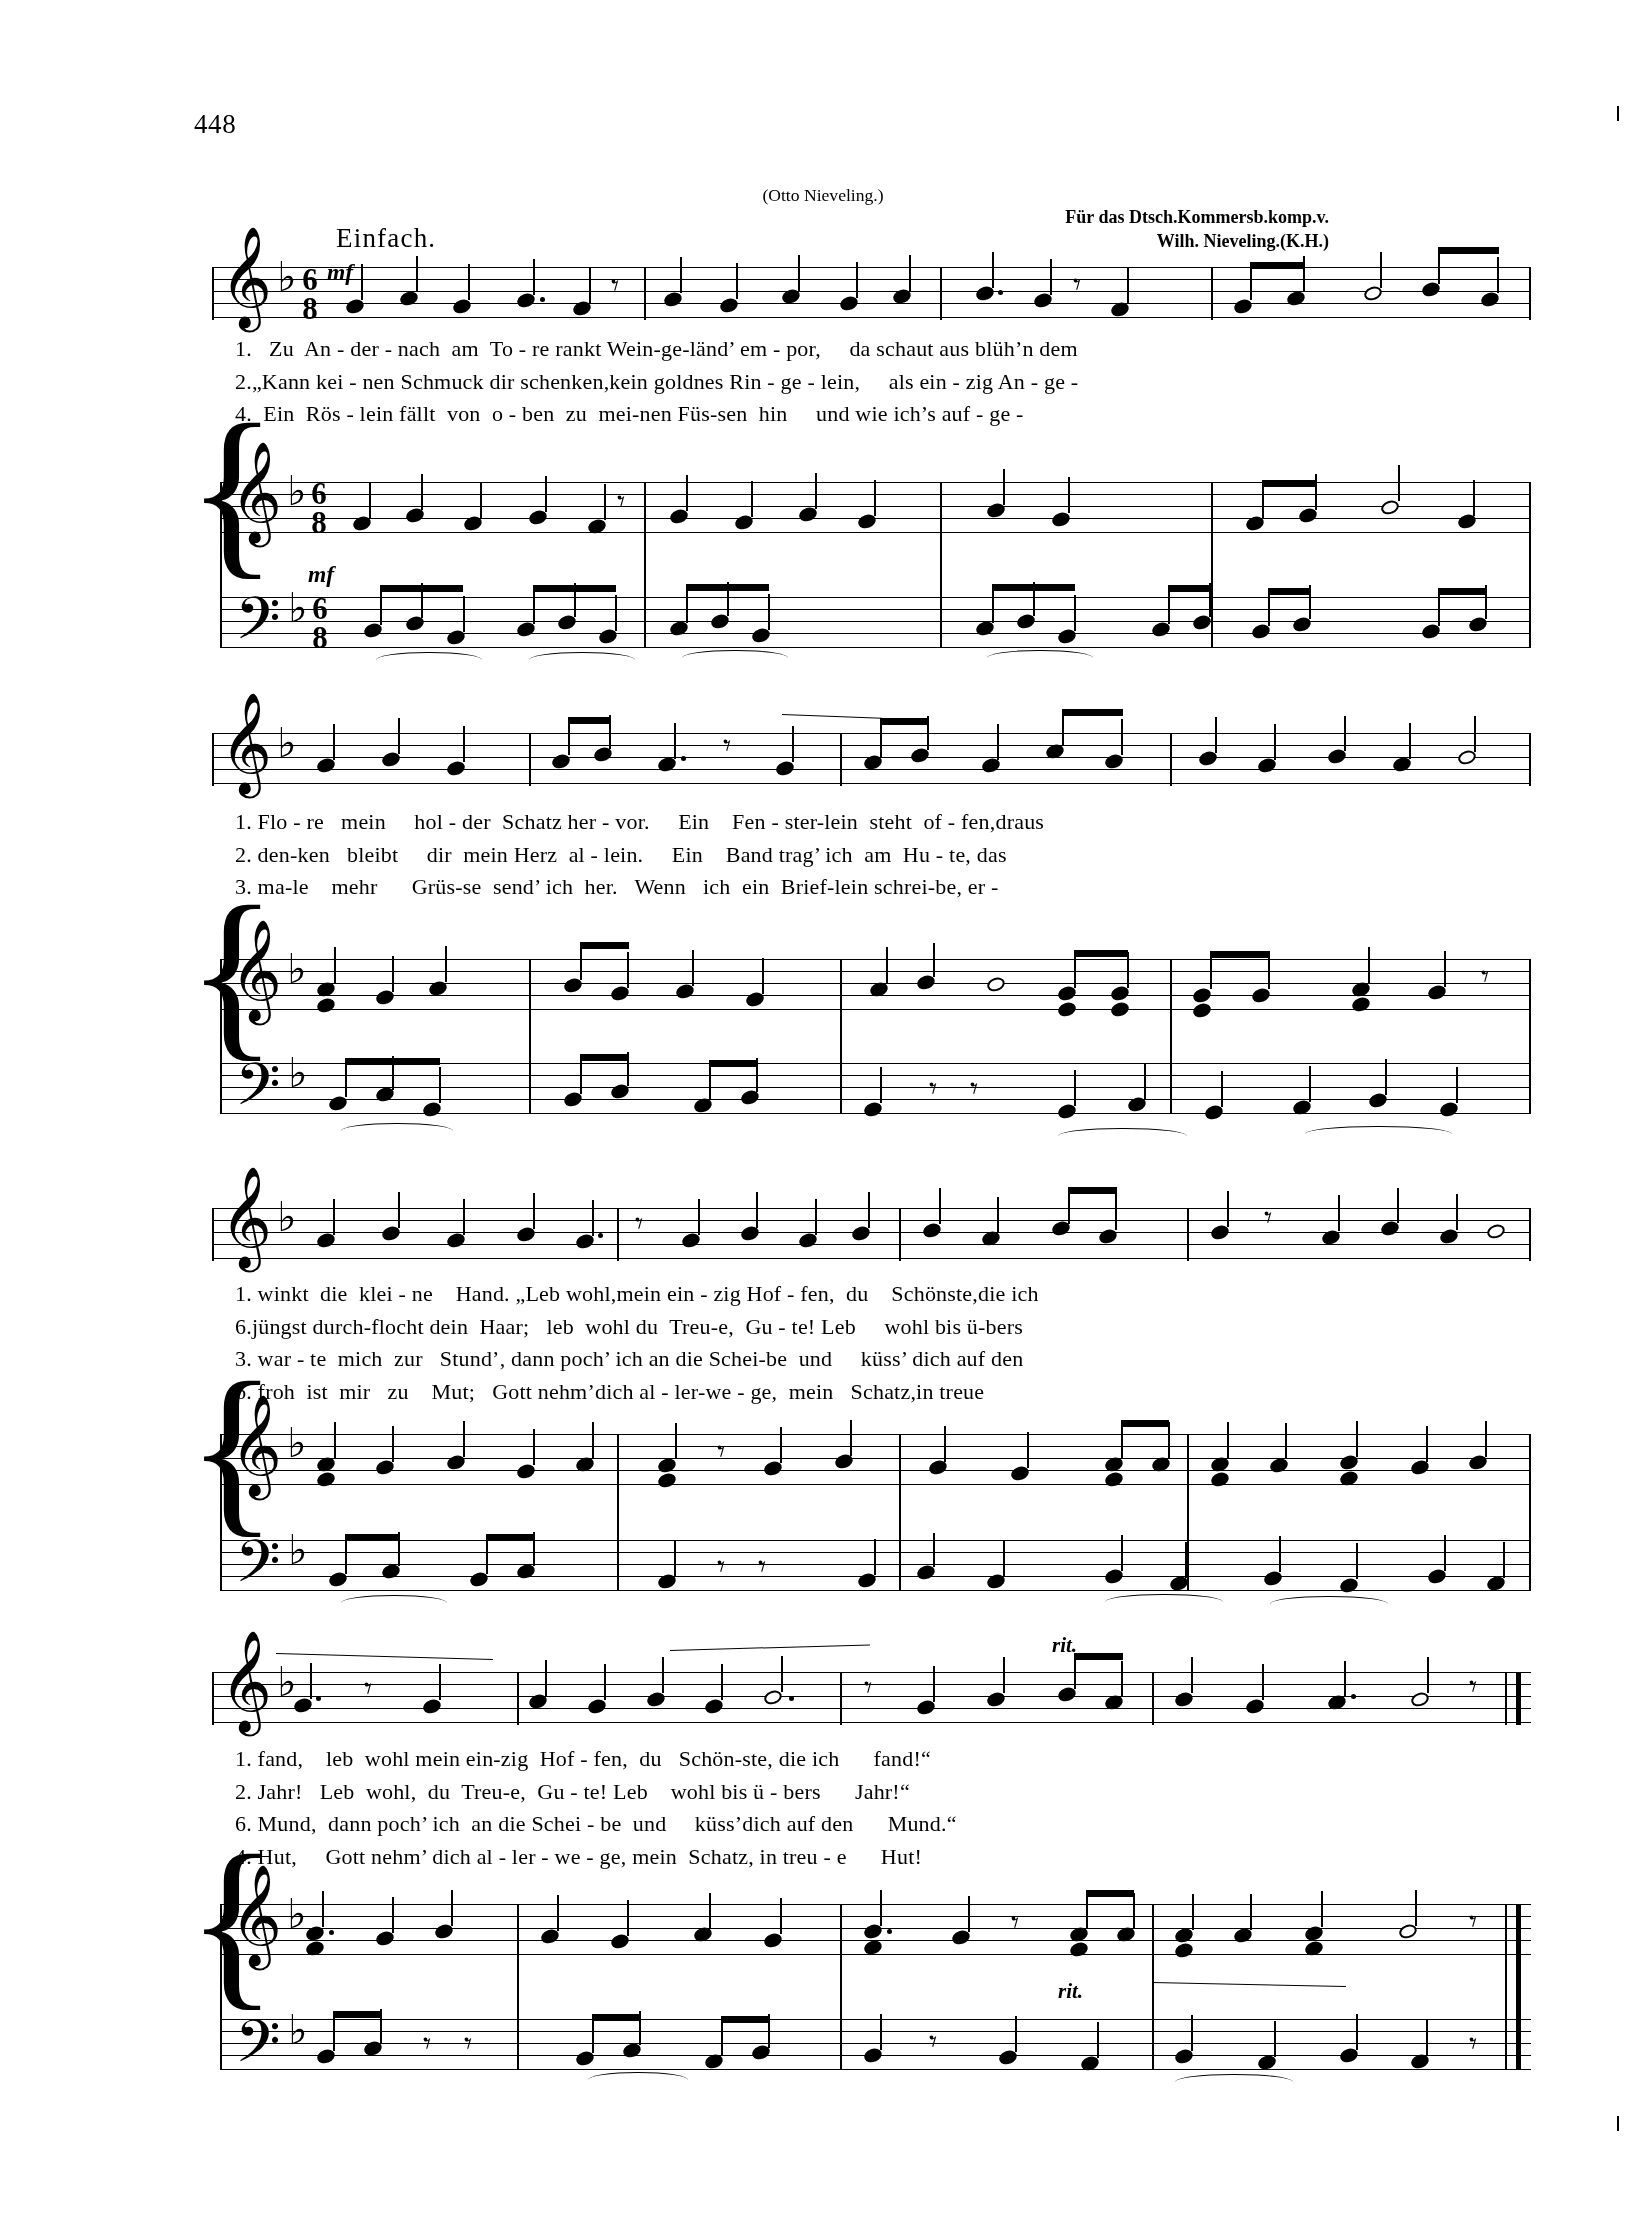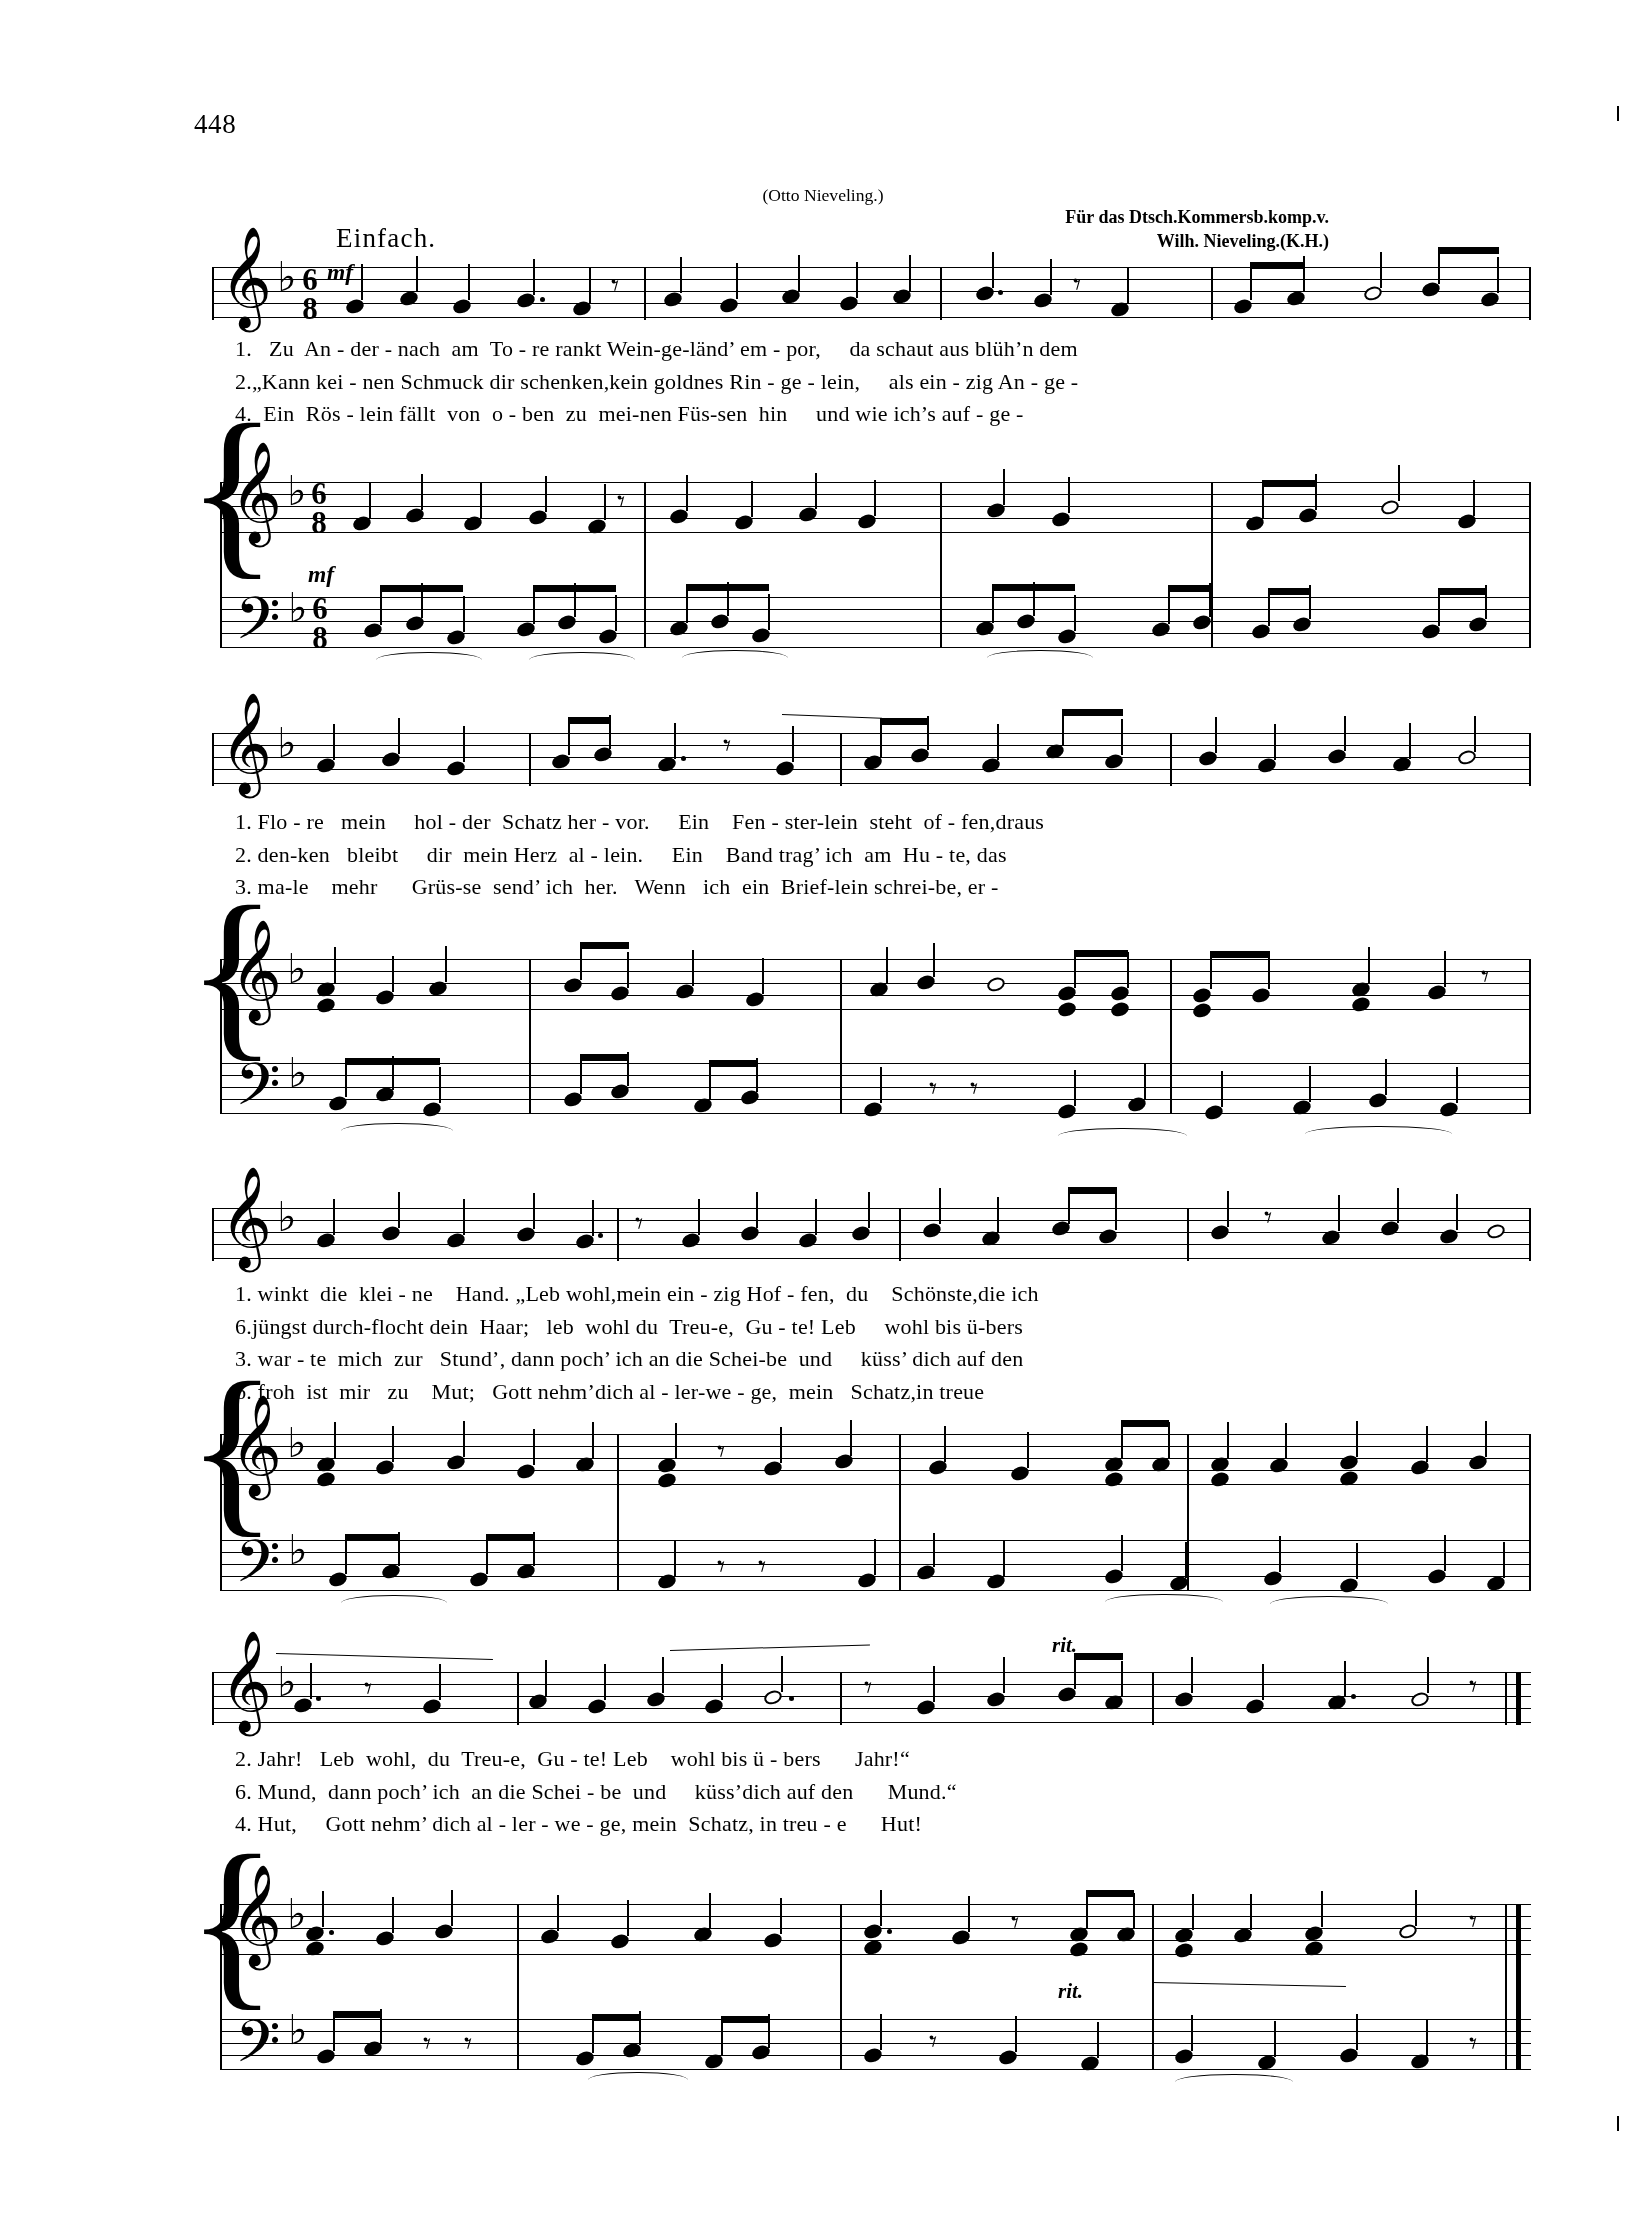--- a/index.html
+++ b/index.html
@@ -781,20 +781,21 @@
     <div class="nh" style="left:1246px; top:1700px;"></div>
       <div class="stem" style="left:1262px; top:1664px; height:36px;"></div>
     <div class="nh" style="left:1328px; top:1696px;"></div>
       <div class="stem" style="left:1344px; top:1661px; height:36px;"></div>
     <div class="dot" style="left:1351px; top:1694px;"></div>
     <div class="nh open" style="left:1411px; top:1693px;"></div>
       <div class="stem" style="left:1427px; top:1657px; height:36px;"></div>
     <div class="rest8" style="left:1469px; top:1674px;">𝄾</div>
 
     <div class="lyric-block" style="left:235px; top:1743px;">
+      <div class="lyric-line">1. fand,    leb  wohl mein ein-zig  Hof - fen,  du   Schön-ste, die ich      fand!“</div>
       <div class="lyric-line">2. Jahr!   Leb  wohl,  du  Treu-e,  Gu - te! Leb    wohl bis ü - bers      Jahr!“</div>
       <div class="lyric-line">6. Mund,  dann poch’ ich  an die Schei - be  und     küss’dich auf den      Mund.“</div>
       <div class="lyric-line">4. Hut,     Gott nehm’ dich al - ler - we - ge, mein  Schatz, in treu - e      Hut!</div>
     </div>
 
     <div class="brace" style="left:187px; top:1869px;">{</div>
 
     <div class="staff" style="left:220px; top:1904px; width:1311px; height:49px;">
       <div class="ln" style="top:10.6px;"></div>
       <div class="ln" style="top:23px;"></div>

